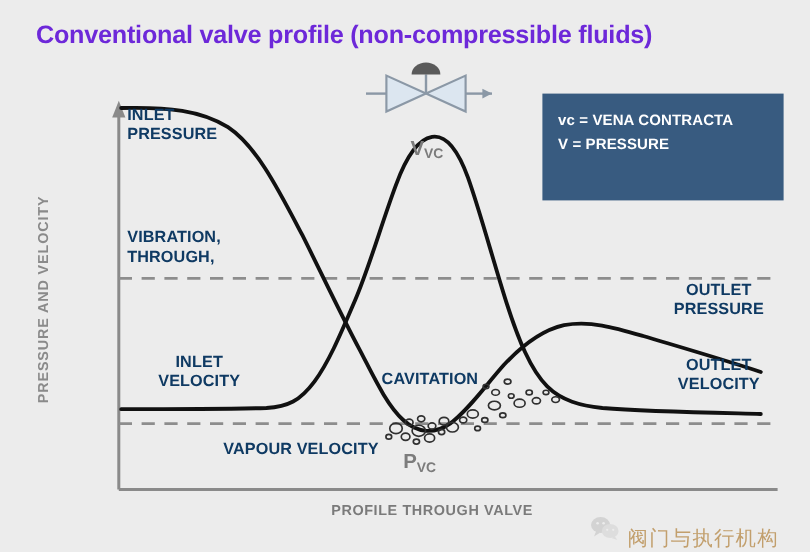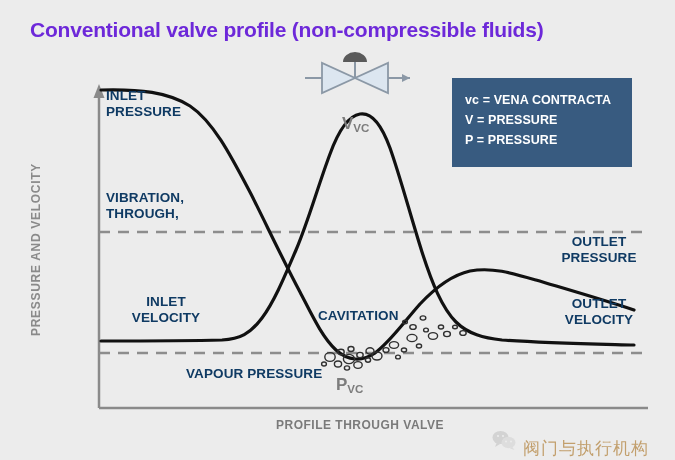--- a/index.html
+++ b/index.html
@@ -72,21 +72,21 @@
     color: #7a7a7a;
     font-weight: bold;
     font-size: 12px;
     letter-spacing: 0.5px;
     white-space: nowrap;
   }
   #legend-box {
     position: absolute;
     left: 452px;
     top: 78px;
-    width: 180px;
+    width: 201px;
     height: 89px;
     background: #385b80;
     box-sizing: border-box;
     padding: 12px 0 0 13px;
   }
   #legend-box .line {
     color: #ffffff;
     font-weight: bold;
     font-size: 12.5px;
     line-height: 20px;
@@ -205,21 +205,21 @@
   </div>
 
 
   <div class="lbl ctr" style="left:106px; top:294px; width:120px;">
     <span>INLET</span><br>
     <span>VELOCITY</span>
   </div>
 
   <div class="lbl" style="left:318px; top:308px;">CAVITATION</div>
 
-  <div class="lbl" style="left:186px; top:366px;">VAPOUR PRESSURE</div>
+  <div class="lbl" style="left:186px; top:366px;">VAPOUR VELOCITY</div>
 
   <div class="lbl ctr" style="left:544px; top:234px; width:110px;">
     <span>OUTLET</span><br>
     <span>PRESSURE</span>
   </div>
 
   <div class="lbl ctr" style="left:544px; top:296px; width:110px;">
     <span>OUTLET</span><br>
     <span>VELOCITY</span>
   </div>
@@ -231,21 +231,20 @@
   <div class="curve-lbl" style="left:336px; top:375px;">
     <span>P</span><span class="sub">VC</span>
   </div>
 
   <div id="yaxis-label">PRESSURE AND VELOCITY</div>
   <div id="xaxis-label">PROFILE THROUGH VALVE</div>
 
   <div id="legend-box">
     <div class="line">vc = VENA CONTRACTA</div>
     <div class="line">V = PRESSURE</div>
-    <div class="line">P = PRESSURE</div>
   </div>
 
   <div id="watermark">
     <svg width="24" height="20" viewBox="0 0 24 20">
       <ellipse cx="8.5" cy="7.5" rx="8" ry="6.6" fill="#bfbfbf"></ellipse>
       <polygon points="5,12 3,17 8,14" fill="#bfbfbf"></polygon>
       <ellipse cx="16.5" cy="12.5" rx="7" ry="5.8" fill="#d2d2d2"></ellipse>
       <polygon points="20,16.5 22.5,20 18,18.5" fill="#d2d2d2"></polygon>
       <circle cx="6" cy="6" r="1.1" fill="#ececec"></circle>
       <circle cx="11" cy="6" r="1.1" fill="#ececec"></circle>

